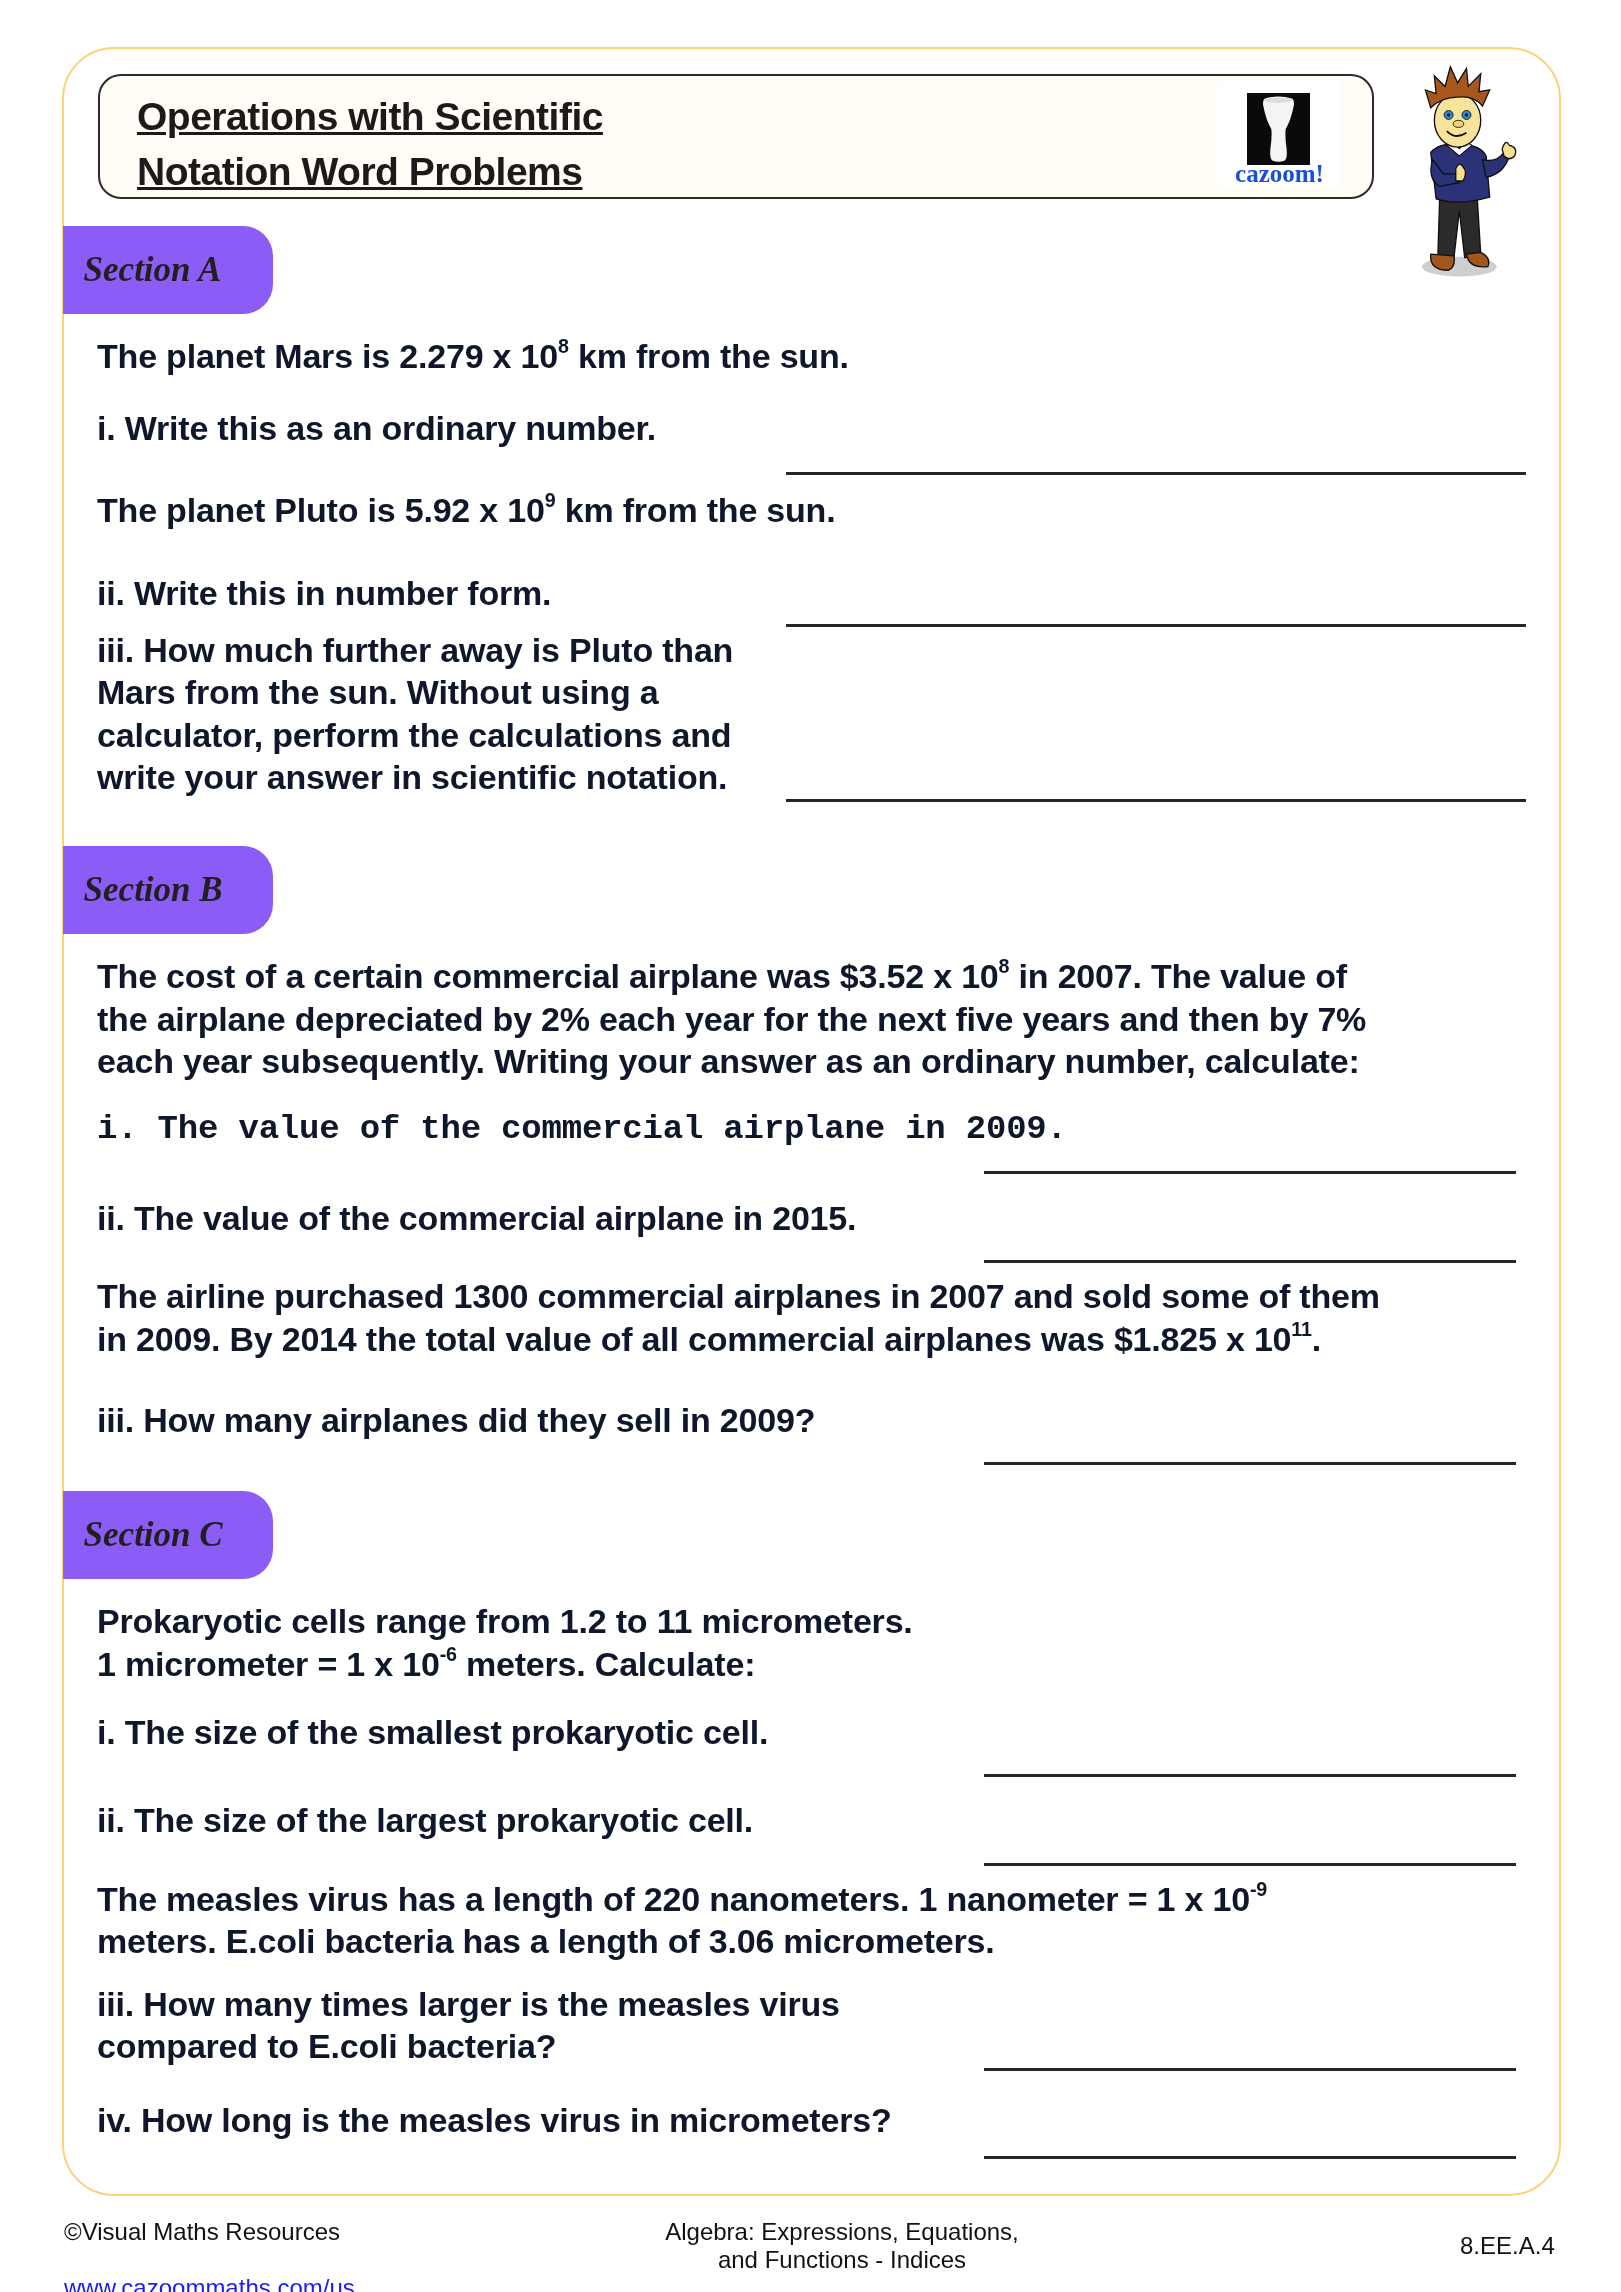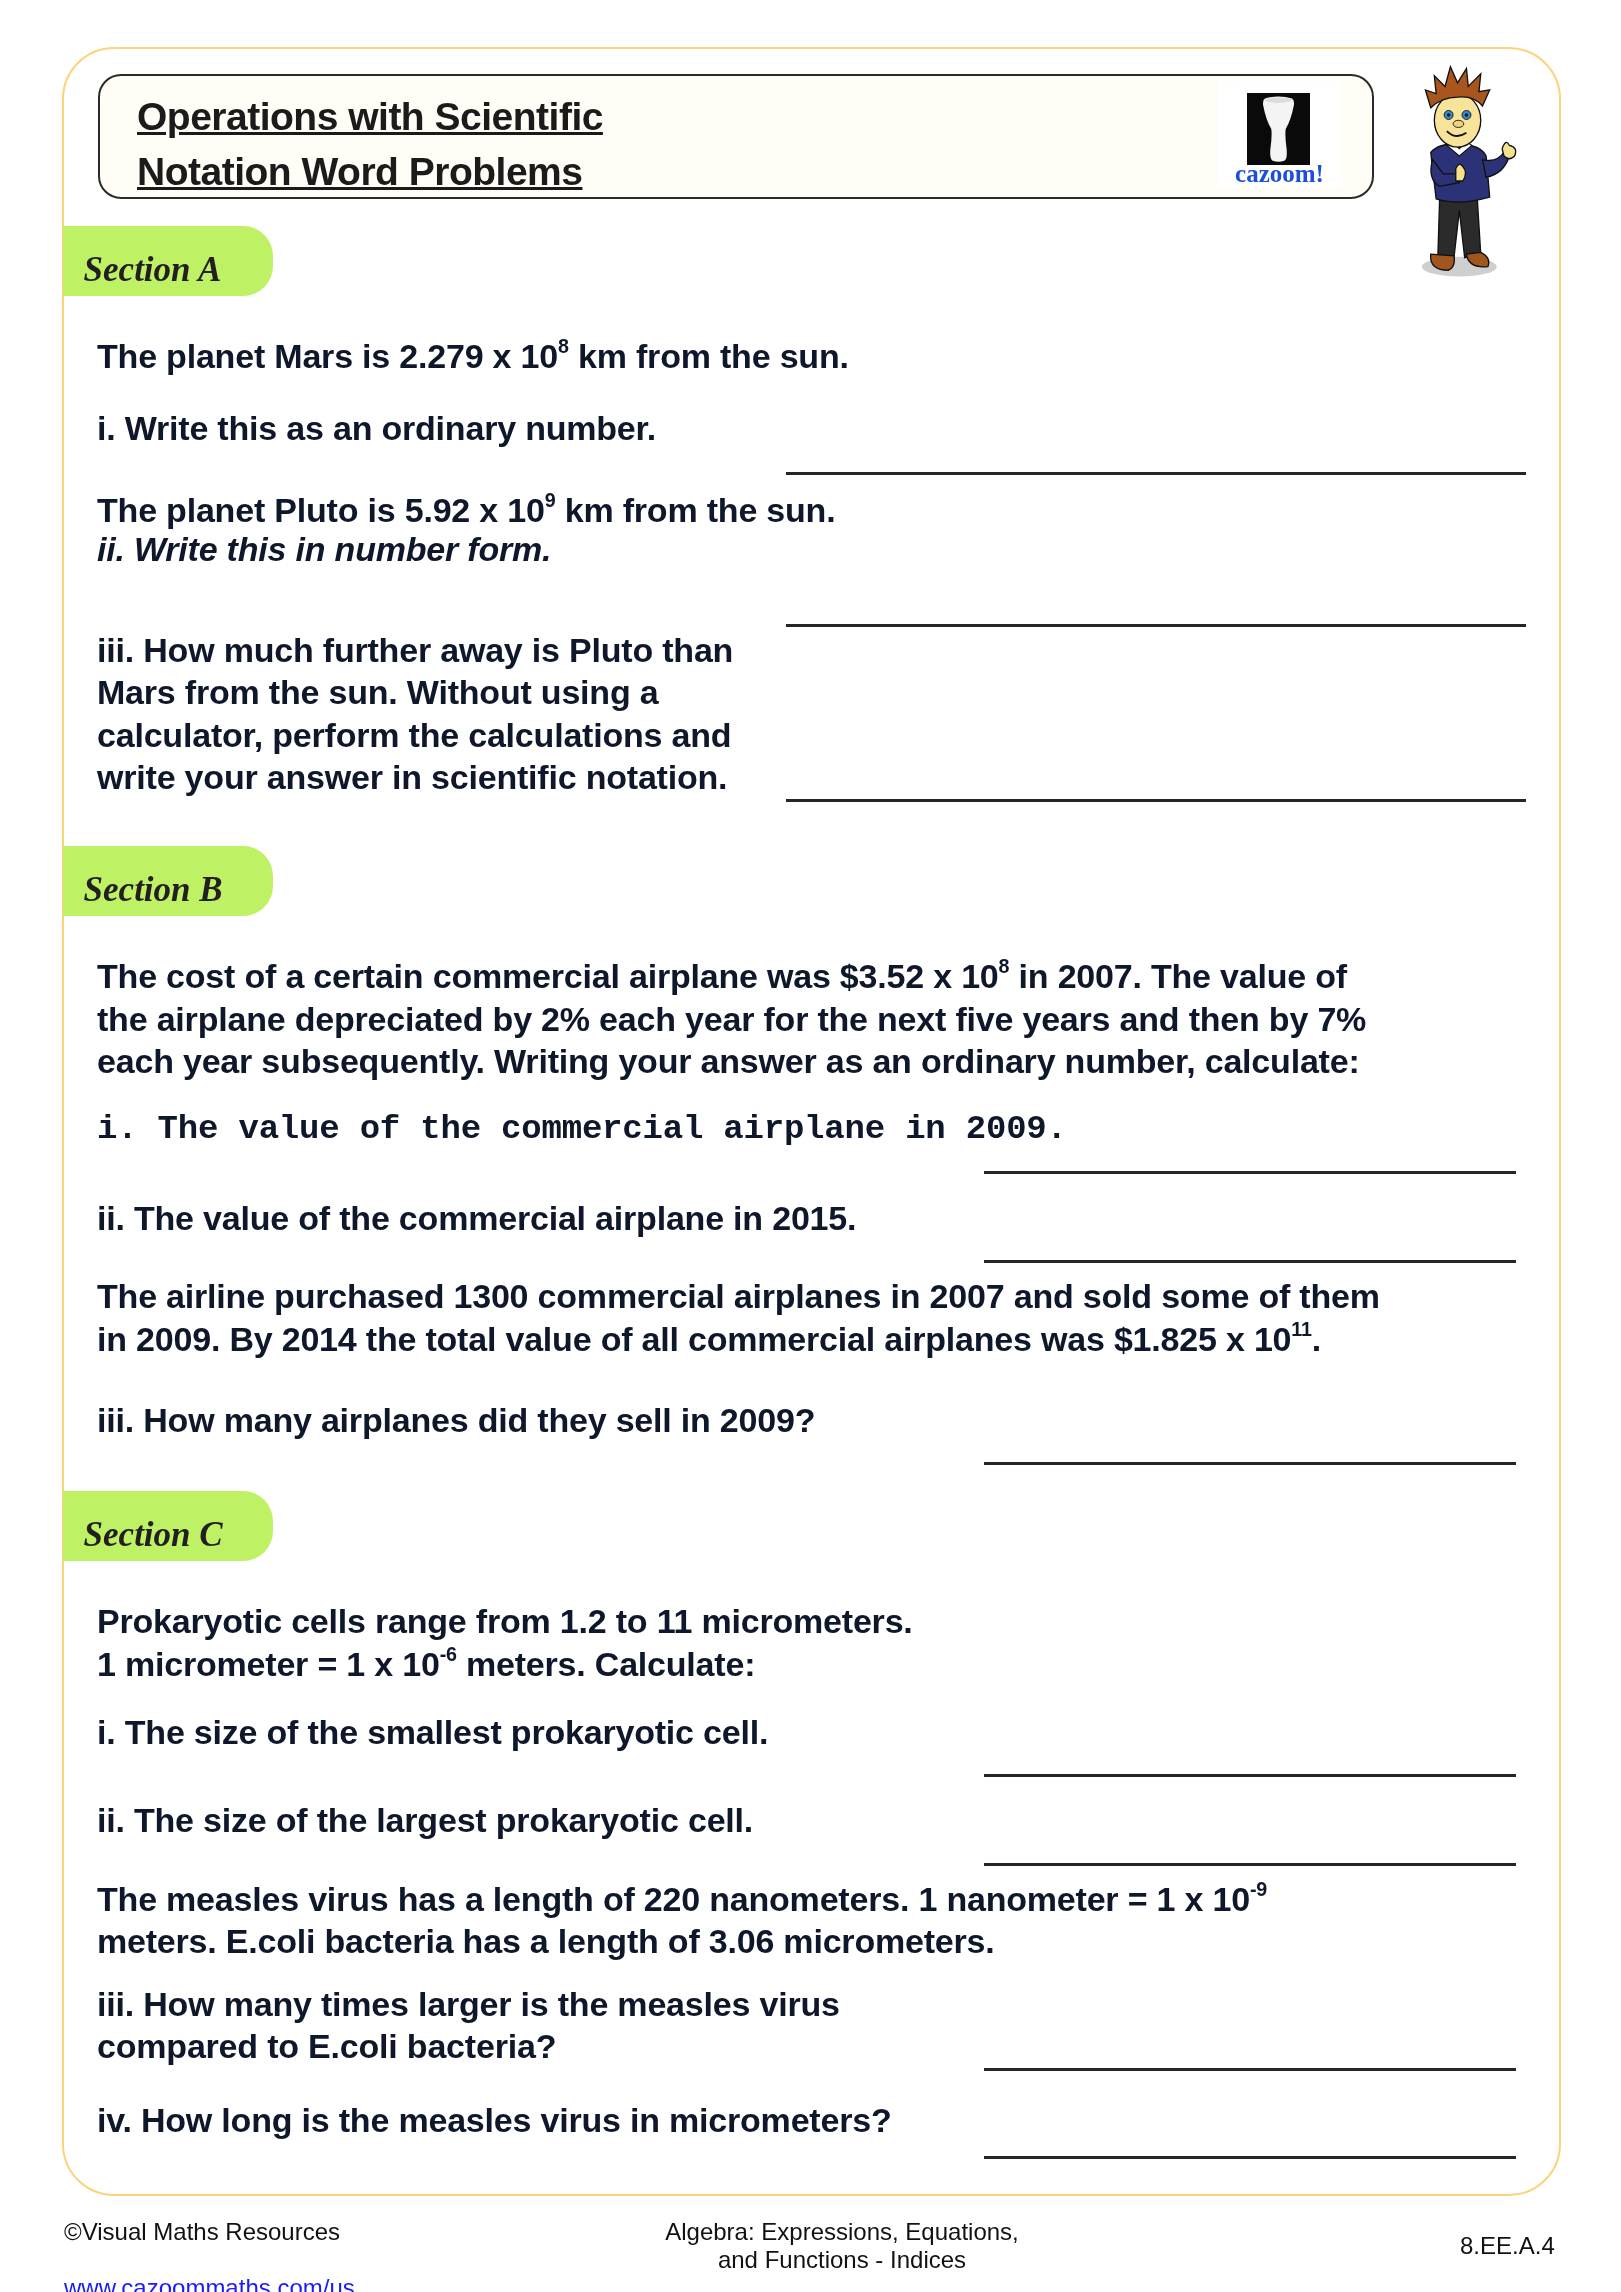--- a/index.html
+++ b/index.html
@@ -29,22 +29,22 @@
   }
   .logo-text {
     position: absolute; left: 0; width: 123px; top: 79px; text-align: center;
     font-family: "Liberation Serif", serif; font-weight: bold; font-size: 25px; line-height: 27px;
     color: #1d4ed8; letter-spacing: 0px;
   }
 
   .mascot { position: absolute; left: 1404px; top: 63px; width: 116px; height: 219px; }
 
   .section-tab {
-    position: absolute; left: 63px; width: 210px; height: 70px;
-    background: #bef264; border-radius: 0 30px 30px 0;
+    position: absolute; left: 63px; width: 210px; height: 88px;
+    background: #8b5cf6; border-radius: 0 30px 30px 0;
   }
   .section-label {
     position: absolute; left: 20.6px; top: 26px; font-family: "Liberation Serif", serif;
     font-weight: bold; font-style: italic; font-size: 35px; line-height: 36px; color: #231f20;
     white-space: nowrap;
   }
 
   .txt {
     position: absolute; left: 97px; font-family: "Liberation Sans", sans-serif;
     font-weight: bold; font-size: 34px; line-height: 43px; color: #0f172a;
@@ -116,21 +116,21 @@
 
 <div class="section-tab" style="top:226px;">
   <div class="section-label">Section A</div>
 </div>
 
 <div class="txt" style="top:335px;"><span>The planet Mars is 2.279 x 10</span><sup>8</sup><span> km from the sun.</span></div>
 <div class="txt" style="top:407px;">i. Write this as an ordinary number.</div>
 <div class="answer-line" style="left:786px; top:472px; width:740px;"></div>
 
 <div class="txt" style="top:489px;"><span>The planet Pluto is 5.92 x 10</span><sup>9</sup><span> km from the sun.</span></div>
-<div class="txt" style="top:528px;font-style:italic;">ii. Write this in number form.</div>
+<div class="txt" style="top:572px;">ii. Write this in number form.</div>
 <div class="answer-line" style="left:786px; top:624px; width:740px;"></div>
 
 <div class="txt" style="top:629px;">iii. How much further away is Pluto than</div>
 <div class="txt" style="top:671px;">Mars from the sun. Without using a</div>
 <div class="txt" style="top:714px;">calculator, perform the calculations and</div>
 <div class="txt" style="top:756px;">write your answer in scientific notation.</div>
 <div class="answer-line" style="left:786px; top:799px; width:740px;"></div>
 
 <div class="section-tab" style="top:846px;">
   <div class="section-label">Section B</div>

